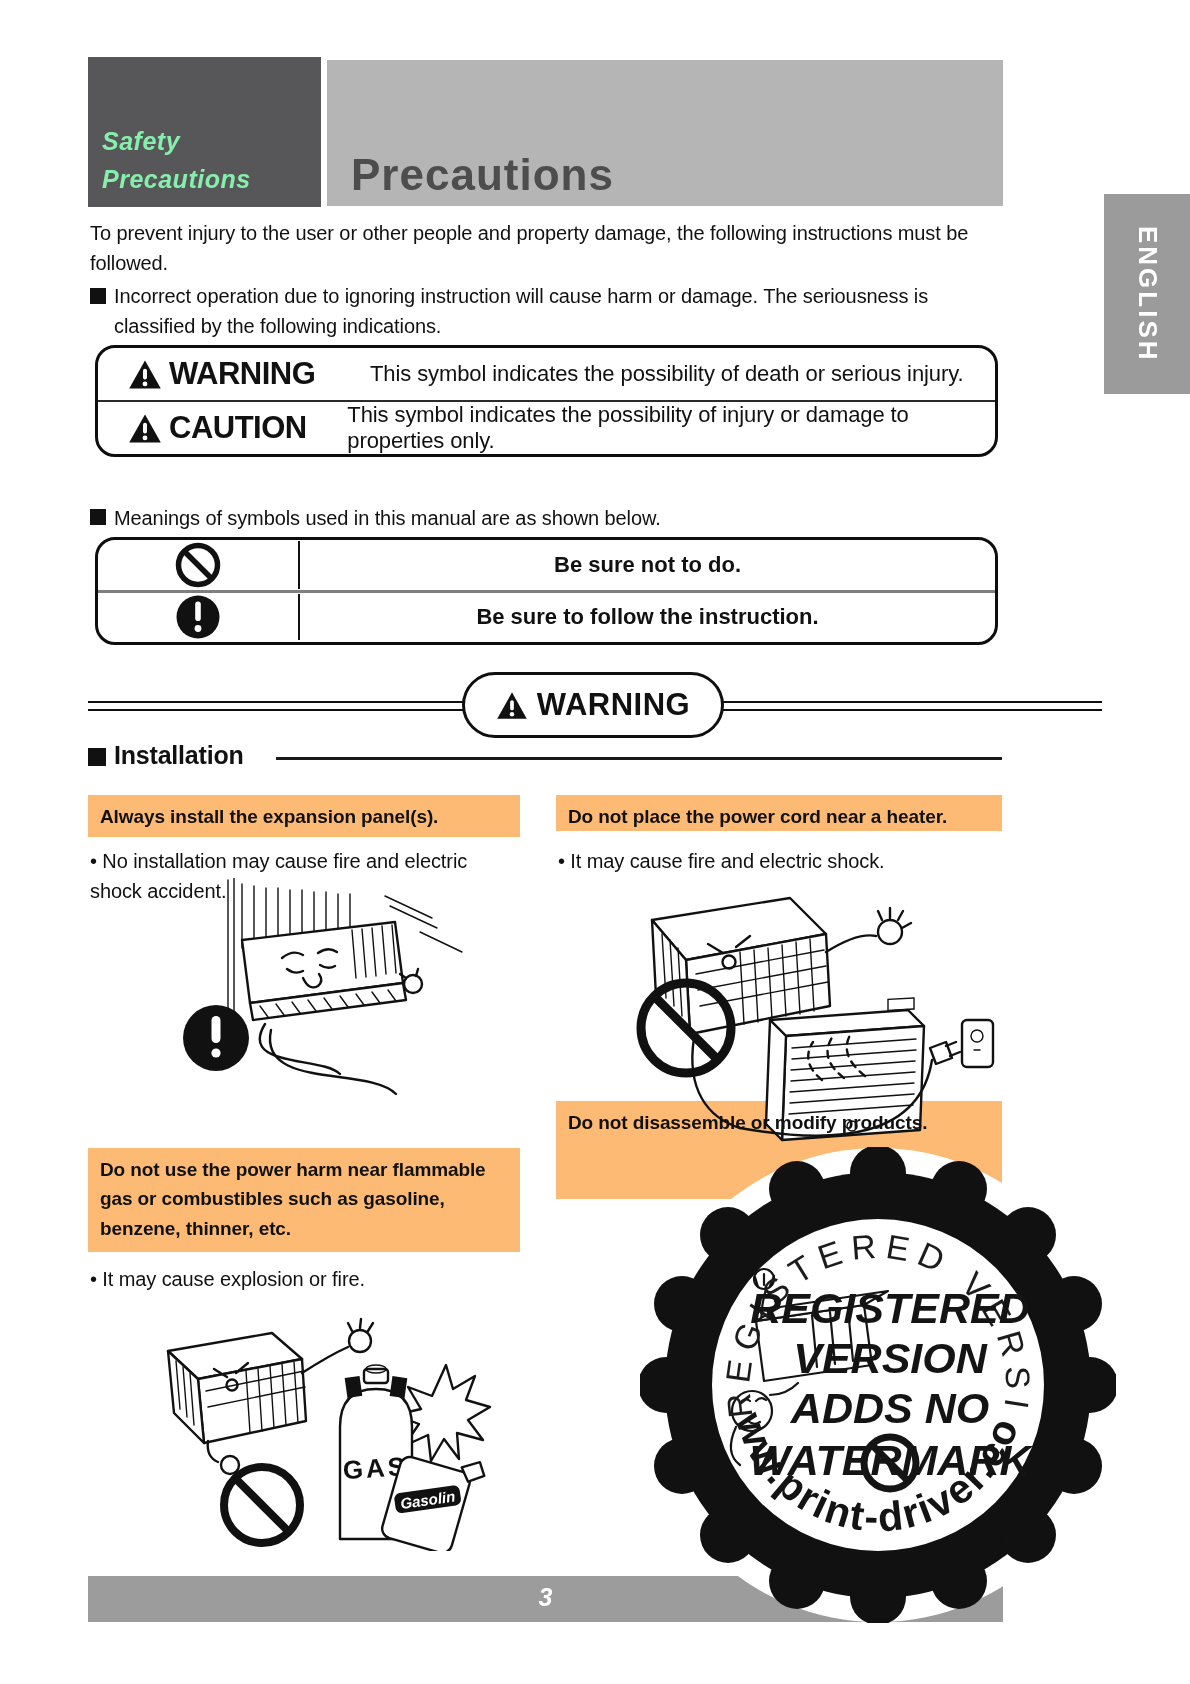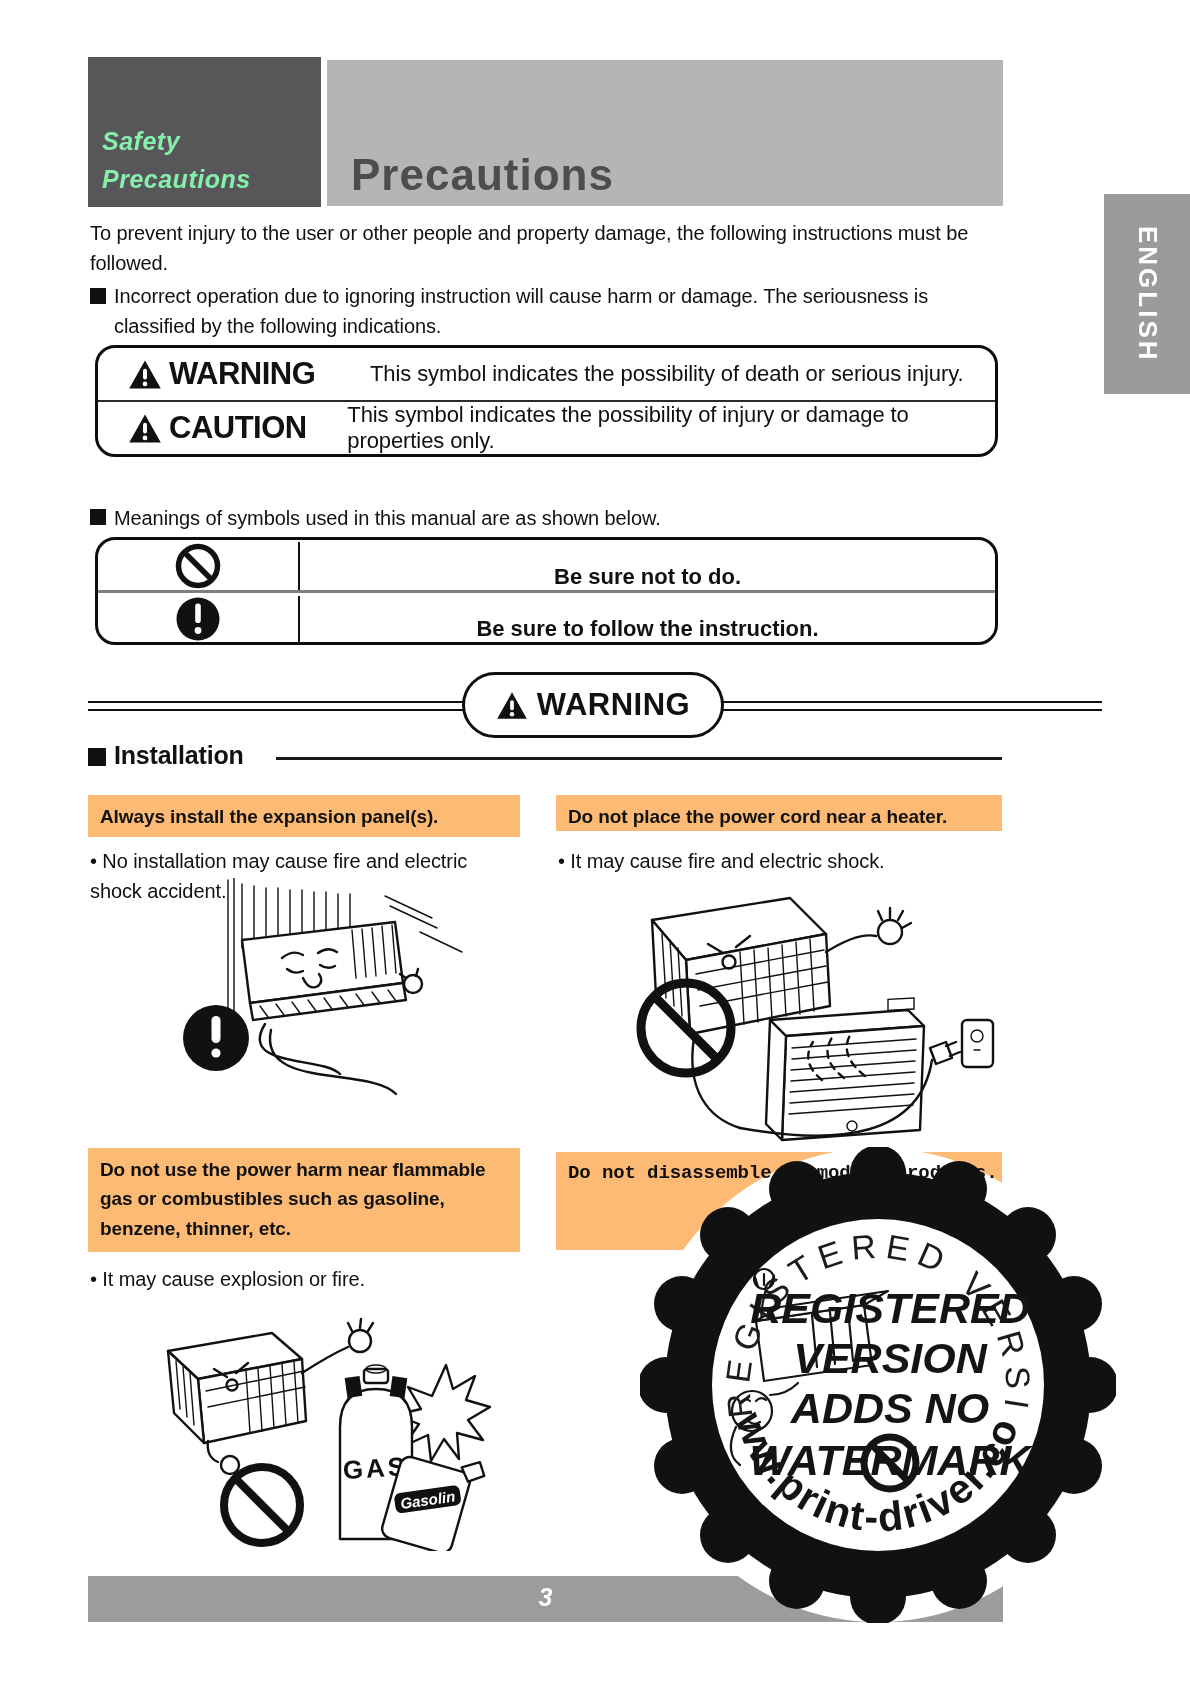--- a/index.html
+++ b/index.html
@@ -31,21 +31,21 @@
   .sev-row{flex:1;display:flex;align-items:center;padding-left:30px;}
   .sev-row.second{border-top:2px solid #2a2a2a;}
   .sev-label{display:flex;align-items:center;gap:7px;width:242px;font-weight:bold;font-size:31px;letter-spacing:-0.5px;}
   .sev-desc{font-size:22px;letter-spacing:-0.1px;}
 
   
   .sym-intro{left:90px;top:503px;width:916px;padding-left:24px;box-sizing:border-box;}
   .sym-intro .sqmark{left:0;top:6px;width:16px;height:16px;}
   .sym-table{left:95px;top:537px;width:903px;height:108px;border:3px solid #0d0d0d;border-radius:20px;
       box-sizing:border-box;display:flex;flex-direction:column;background:#fff;overflow:hidden;}
-  .sym-row{flex:1;display:flex;align-items:flex-end;}
+  .sym-row{flex:1;display:flex;align-items:center;}
   .sym-row.second{border-top:3px solid #7f7f7f;}
   .sym-icon-cell{width:200px;border-right:2px solid #111;display:flex;align-items:center;justify-content:center;}
   .sym-text-cell{flex:1;display:flex;align-items:center;justify-content:center;font-weight:bold;font-size:22px;}
 
   
   .rule{left:88px;width:1014px;height:2px;background:#0f0f0f;}
   .warn-pill{left:462px;top:672px;width:262px;height:66px;background:#fff;border:3.5px solid #0f0f0f;
       border-radius:35px;box-sizing:border-box;display:flex;align-items:center;justify-content:center;gap:9px;}
   .warn-pill-text{font-weight:bold;font-size:31px;letter-spacing:0.5px;}
 
@@ -53,21 +53,21 @@
   .inst-mark{left:88px;top:748px;width:18px;height:18px;background:#111;}
   .inst-title{left:114px;top:741px;font-weight:bold;font-size:25px;letter-spacing:-0.2px;}
   .inst-rule{left:276px;top:757px;width:726px;height:2.5px;background:#1a1a1a;}
 
   
   .phead{background:#fdba74;box-sizing:border-box;display:flex;padding:7px 4px 0 12px;}
   .phead span{position:relative;z-index:50;font-weight:bold;font-size:19px;line-height:1.55;letter-spacing:-0.1px;}
   .ph1{left:88px;top:795px;width:432px;height:42px;}
   .ph2{left:556px;top:795px;width:446px;height:36px;}
   .ph3{left:88px;top:1148px;width:432px;height:104px;}
-  .ph4{left:556px;top:1152px;width:446px;height:98px;font-family:Liberation Mono, monospace;}
+  .ph4{left:556px;top:1101px;width:446px;height:98px;}
   .pbullet{position:absolute;font-size:20px;line-height:1.5;letter-spacing:-0.1px;z-index:50;}
   .pb1{left:90px;top:846px;width:428px;}
   .pb2{left:558px;top:846px;width:440px;}
   .pb3{left:90px;top:1264px;width:428px;}
   .pb4{left:558px;top:1260px;width:440px;}
 
   
   .footer-bar{left:88px;top:1576px;width:915px;height:46px;background:#9c9c9c;}
   .page-num{position:absolute;left:0;right:0;top:7px;text-align:center;color:#fff;
       font-style:italic;font-weight:bold;font-size:25px;z-index:50;}

